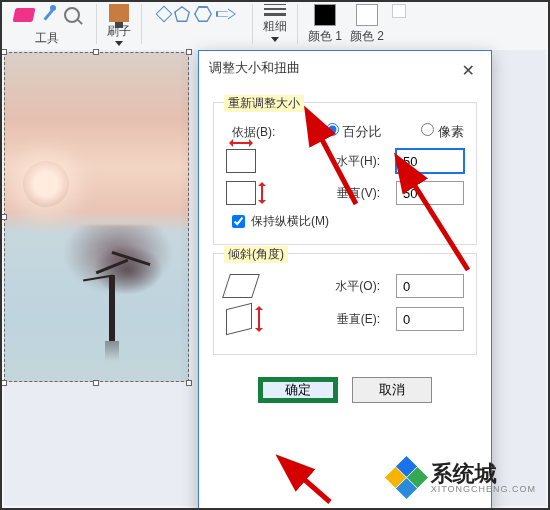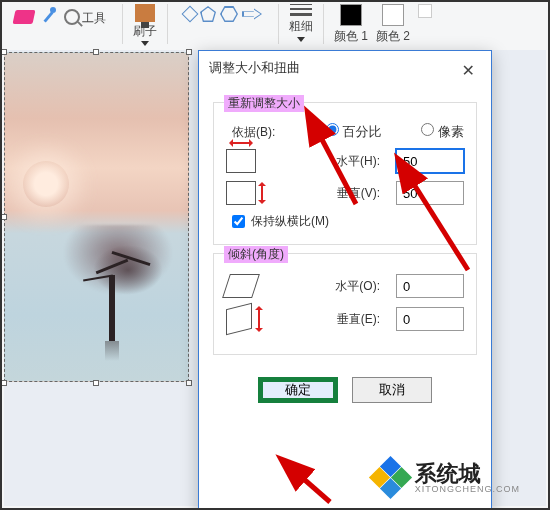--- a/index.html
+++ b/index.html
@@ -1,20 +1,20 @@
 <!DOCTYPE html>
 <html><head>
 <meta charset="utf-8">
 <style>
   * { box-sizing: border-box; margin: 0; padding: 0; font-family: "Microsoft YaHei", "SimSun", sans-serif; }
   body { width: 550px; height: 510px; background: #f5f6f7; position: relative; overflow: hidden; border: 2px solid #333; }
 
   
   .ribbon { display: flex; align-items: flex-start; background: #f5f6f7; padding: 2px 6px 0; height: 48px; gap: 8px; }
-  .ribbon-group { display: flex; flex-direction: row; align-items: center; gap: 2px; padding: 2px 6px; }
+  .ribbon-group { display: flex; flex-direction: column; align-items: center; gap: 2px; padding: 2px 6px; }
   .ribbon-icons { display: flex; gap: 6px; align-items: center; }
   .ribbon-label { font-size: 12px; color: #444; padding-top: 4px; }
   .divider-v { width: 1px; height: 40px; background: #d8d8d8; margin: 0 2px; }
 
   .icon-eraser { width: 20px; height: 14px; background: #e38; transform: skewX(-12deg); border-radius: 2px; }
   .icon-dropper { width: 18px; height: 18px; position: relative; }
   .icon-dropper::before { content: ""; position:absolute; width:3px; height:12px; left:7px; top:3px; background:#4a90e2; transform: rotate(40deg); }
   .icon-dropper::after { content:""; position:absolute; width:6px; height:6px; border-radius:50%; background:#4a90e2; left:10px; top:-1px; }
   .icon-zoom { width:16px; height:16px; border:2px solid #777; border-radius:50%; position:relative; }
   .icon-zoom::after { content:""; position:absolute; width:6px; height:2px; background:#777; right:-5px; bottom:-2px; transform:rotate(45deg); }
@@ -59,21 +59,21 @@
   .reflection{position:absolute;left:52px;bottom:-20px;width:14px;height:20px;background:linear-gradient(rgba(40,30,30,.4),transparent);}
 
   .handle { position:absolute; width:6px; height:6px; background:#fff; border:1px solid #666; }
 
   
   .dialog { position:absolute; left:194px; top:0px; width:294px; height:508px; background:#fff; border:1px solid #3a7bd5; box-shadow:0 4px 16px rgba(0,0,0,.25); }
   .dlg-title { display:flex; align-items:flex-start; justify-content:space-between; padding:8px 10px; font-size:13px; color:#333; }
   .dlg-close { font-size:16px; color:#444; cursor:pointer; padding:2px 6px; }
   .dlg-body { padding: 4px 14px; }
   .group { border:1px solid #ddd; margin:8px 0; padding:12px 12px 14px; font-size:13px; color:#333; position:relative; }
-  .group-title { position:absolute; left:10px; top:-8px; background:#f0abfc; padding:0 4px; font-size:12px; color:#333; }
+  .group-title { position:absolute; left:10px; top:-8px; background:#fef9c3; padding:0 4px; font-size:12px; color:#333; }
   .row { display:flex; align-items:center; gap:10px; margin:8px 0;justify-content:space-between; }
   .row.radio-row { gap:18px; padding-left:6px; }
   .lbl { width:54px; font-size:12px; }
   .lbl2 { flex:1; font-size:12px; text-align:right; padding-right:6px; }
   input[type=radio]{ accent-color:#1a73e8; }
   input[type=text]{ width:68px; height:24px; border:1px solid #999; font-size:13px; padding:0 6px; }
   input[type=text].hl{ border:1px solid #1a73e8; outline:1px solid #1a73e8; }
   .check-row { display:flex; gap:6px; font-size:12px; margin-top:6px; padding-left:6px; }
   .dim-icon { width:30px; height:24px; border:1.5px solid #555; position:relative; display:flex; align-items:center; justify-content:center; }
   .arrow-h{width:20px;height:2px;background:#d22;position:relative;}
@@ -96,21 +96,21 @@
 
   .dlg-buttons { display:flex; justify-content:center; gap:14px; padding:10px 0 12px; }
   .btn { width:80px; height:26px; border:1px solid #888; background:#eee; font-size:13px; cursor:pointer; display:flex;align-items:center;justify-content:center; }
   .btn.primary { border:5px solid #15803d; background:#e4eefc; }
 
   
   .anno { position:absolute; pointer-events:none; }
   .anno svg { overflow:visible; }
 
   
-  .watermark { position:absolute; right:28px; bottom:12px; display:flex; align-items:center; gap:6px; }
+  .watermark { position:absolute; right:12px; bottom:12px; display:flex; align-items:center; gap:6px; }
   .wm-diamond { width:36px; height:36px; position:relative; }
   .wm-diamond span{position:absolute;width:15px;height:15px;transform:rotate(45deg);}
   .wm-diamond .d1{background:#1a73e8;left:10px;top:-1px;}
   .wm-diamond .d2{background:#f5b400;left:-1px;top:10px;}
   .wm-diamond .d3{background:#34a853;left:21px;top:10px;}
   .wm-diamond .d4{background:#2a8bdc;left:10px;top:21px;}
   .wm-text{display:flex;flex-direction:column;line-height:1;}
   .wm-text .big{font-size:22px;font-weight:600;color:#222;}
   .wm-text .small{font-size:9px;color:#888;letter-spacing:1px;}
 </style>

